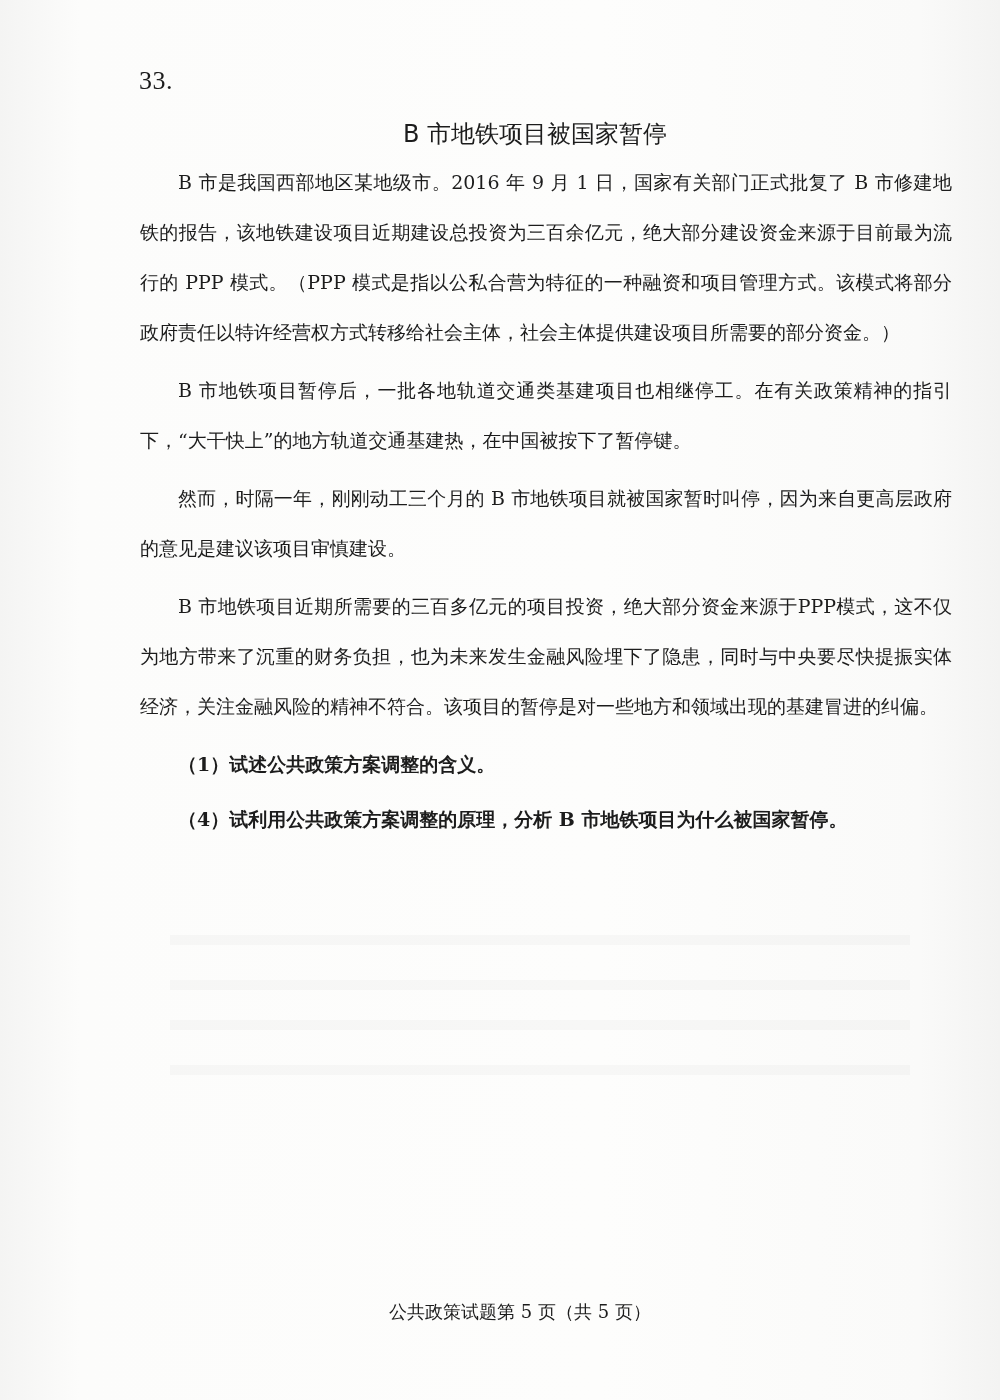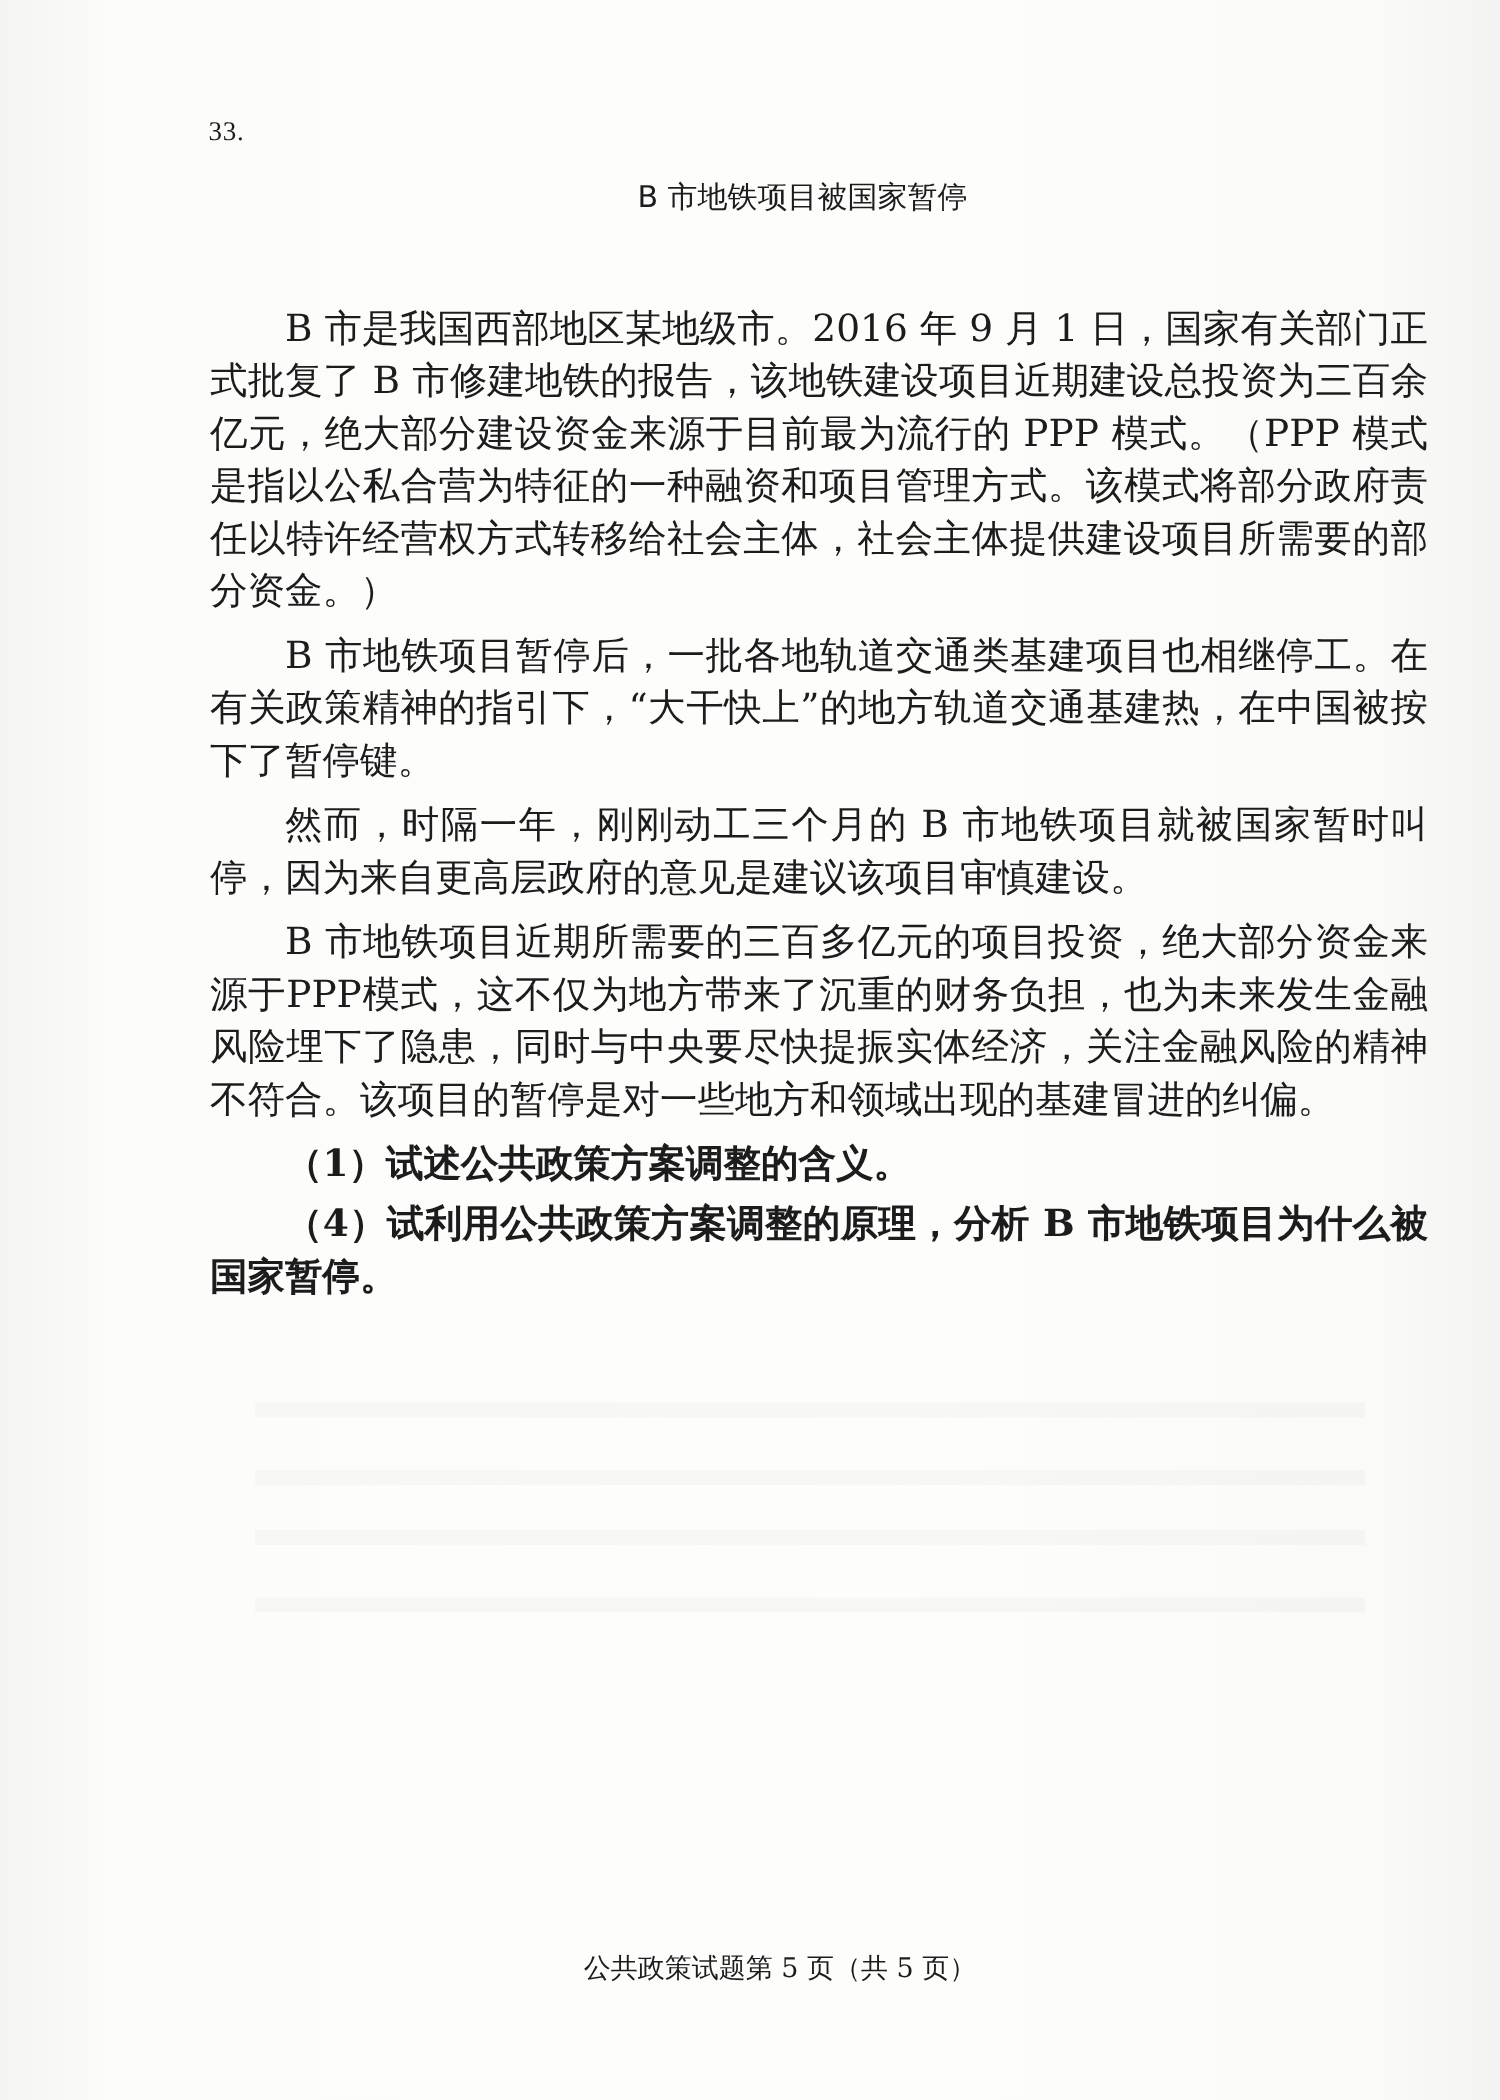--- a/index.html
+++ b/index.html
@@ -17,46 +17,45 @@
   }
   .page {
     position: absolute;
     left: 0; top: 0;
     width: 1000px; height: 1400px;
     background: linear-gradient(90deg, #f4f4f3 0%, #fcfcfb 8%, #fdfdfc 60%, #fafaf9 92%, #f3f3f2 100%);
   }
   .qnum {
     position: absolute;
     left: 139px;
-    top: 77px;
+    top: 66px;
     font-family: "Liberation Serif", serif;
-    font-size: 18px;
+    font-size: 26px;
     letter-spacing: 0.5px;
   }
   .title {
     position: absolute;
     left: 0;
     width: 1000px;
     top: 118px;
     text-align: center;
     font-family: "DejaVu Sans", sans-serif;
-    font-size: 20px;
+    font-size: 24px;
     padding-left: 70px;
     box-sizing: border-box;
   }
   .body {
     position: absolute;
     left: 140px;
     top: 157px;
     width: 812px;
-    font-size: 25px;
-    line-height: 35px;
+    font-size: 19px;
+    line-height: 50px;
     text-align: justify;
     text-justify: inter-character;
-    margin-top: 44px;
   }
   .body p {
     margin: 0 0 8px 0;
     text-indent: 2em;
   }
   .body p.q {
     text-indent: 2em;
     margin-bottom: 5px;
     font-weight: bold;
   }

